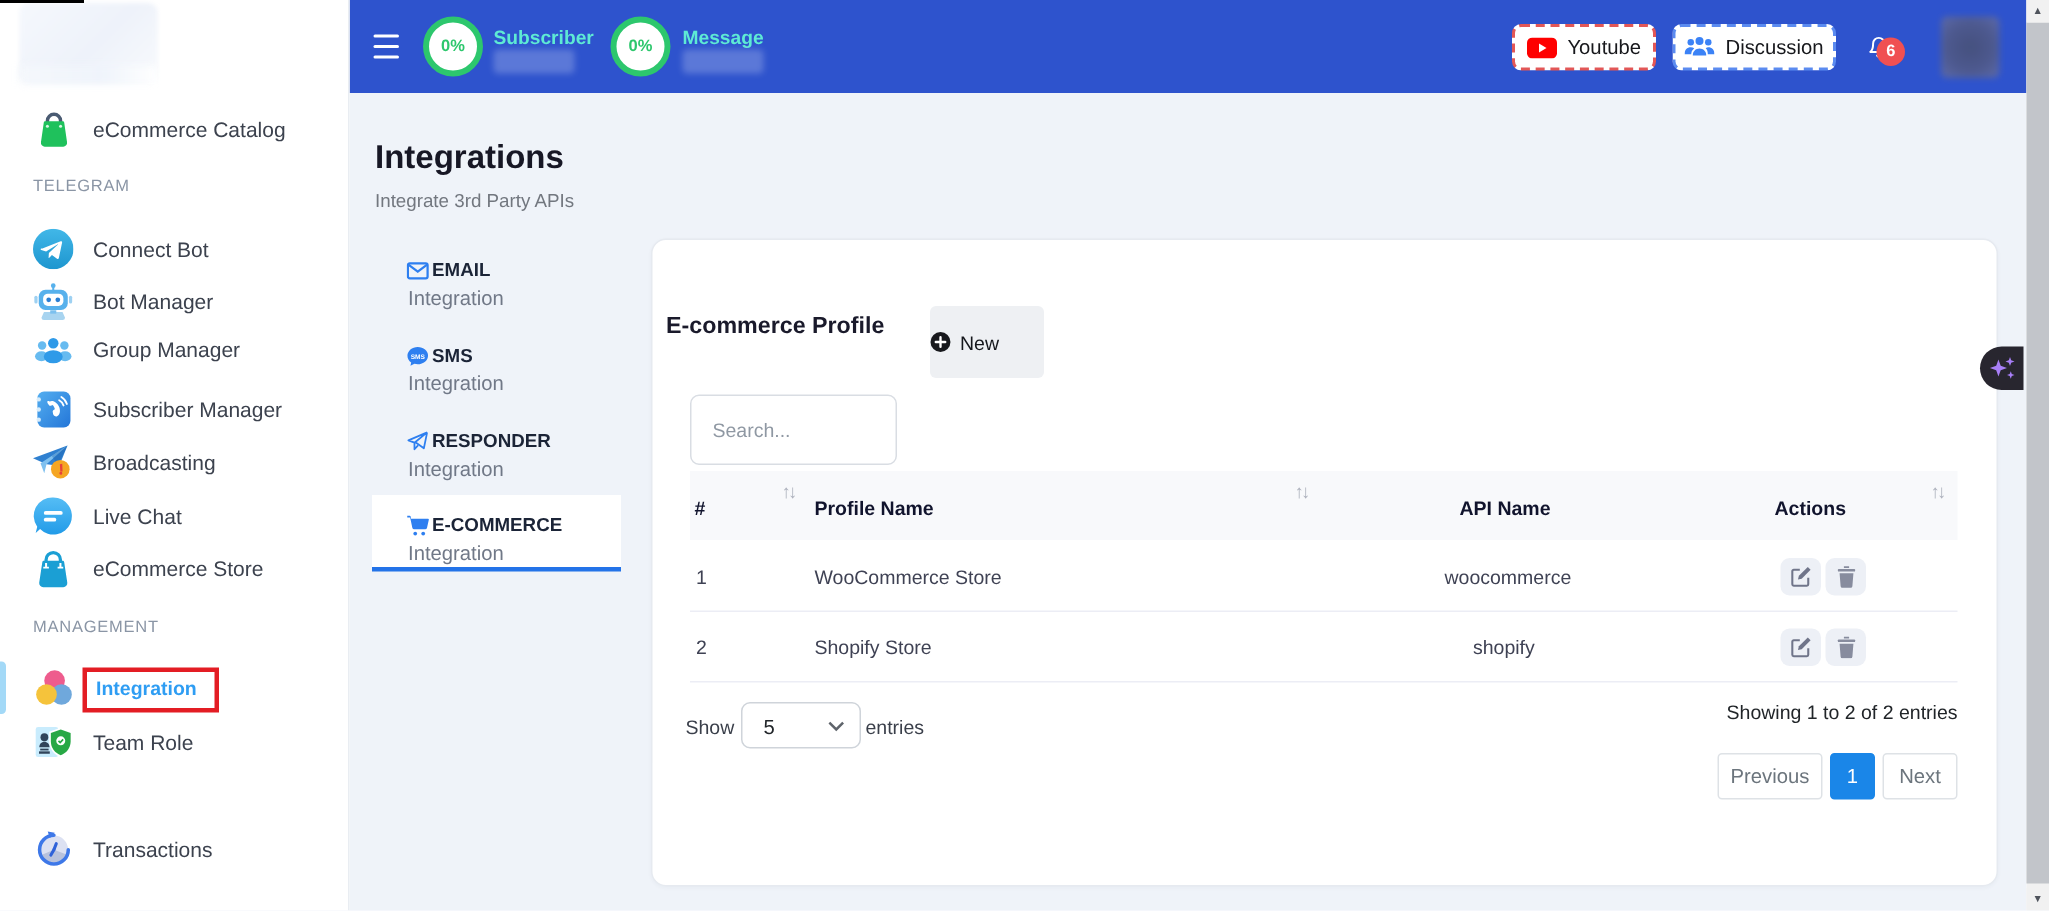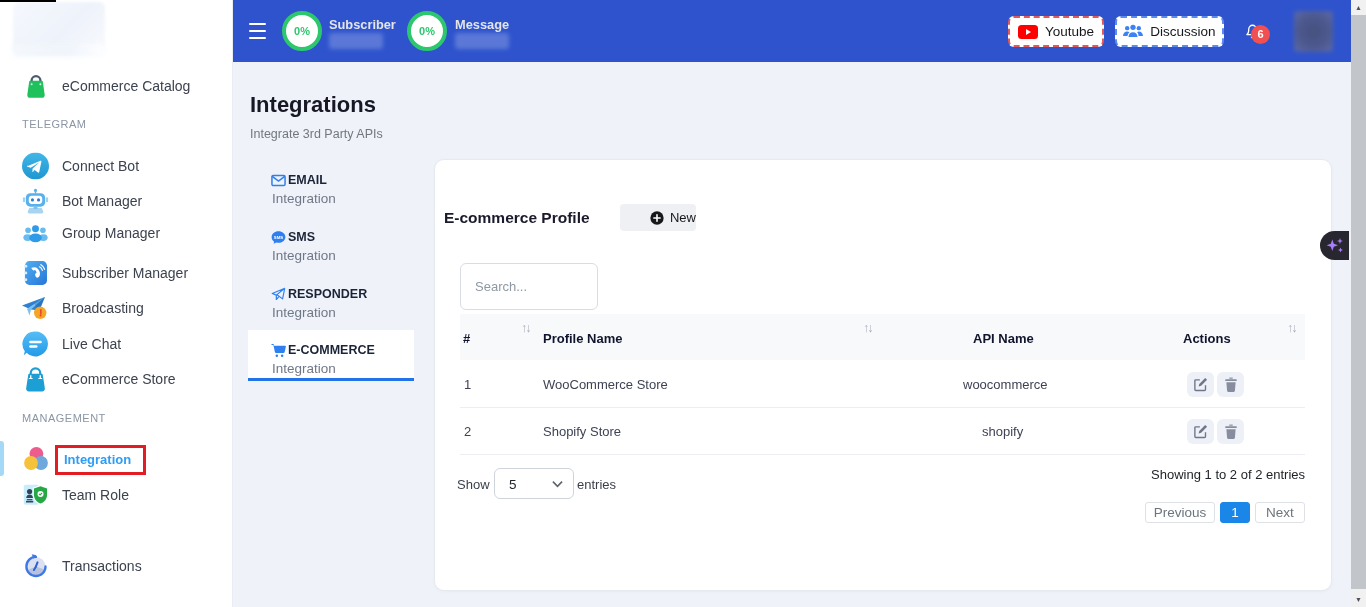--- a/index.html
+++ b/index.html
@@ -20,21 +20,21 @@
   .sitem .tx { position:absolute; left:62px; top:50%; transform:translateY(-50%); font-size:14px; color:#3c424e; white-space:nowrap; }
   .active-ind { position:absolute; left:0; top:441px; width:4px; height:35px; background:#a3d9f7; border-radius:0 3px 3px 0; }
   .redbox { position:absolute; left:55px; top:445px; width:91px; height:30px; border:3.5px solid #e31d24; z-index:6; }
   .integration-tx { color:#2e9df3 !important; font-weight:700; }
 
   
   #topbar { position:absolute; left:233px; top:0; width:1118px; height:62px; background:#2e53cd; z-index:4; }
   .burger div { position:absolute; left:16px; width:17px; height:2.2px; background:#fff; border-radius:1px; }
   .prog { position:absolute; top:11px; width:40px; height:40px; border-radius:50%; background:#fff; border:4px solid #2dc76d; }
   .prog span { position:absolute; left:0; right:0; top:50%; transform:translateY(-50%); text-align:center; font-size:11px; font-weight:700; color:#2dc76d; }
-  .ptitle { position:absolute; top:17px; font-size:12.8px; font-weight:700; color:#e5e5e5; }
+  .ptitle { position:absolute; top:17px; font-size:12.8px; font-weight:700; color:#5eead4; }
   .pblur { position:absolute; top:33px; height:16px; background:rgba(255,255,255,.22); border-radius:3px; filter:blur(2px); }
   .tbtn { position:absolute; top:16px; height:31px; background:#fff; border-radius:6px; display:flex; align-items:center; justify-content:center; gap:7px; font-size:13.5px; font-weight:400; color:#17181c; }
   .bell { position:absolute; left:1012px; top:21px; }
   .badge { position:absolute; left:1018px; top:25px; width:19px; height:19px; border-radius:50%; background:#f05052; color:#fff; font-size:11px; font-weight:700; text-align:center; line-height:19px; }
   .avatar { position:absolute; left:1061px; top:11px; width:39px; height:41px; border-radius:4px; opacity:.95;
             background:radial-gradient(circle at 50% 50%, #47517b 0%, #4f5a8c 55%, #5a66a0 85%, #5f6ca6 100%); filter:blur(2px); }
 
   
   #content { position:absolute; left:233px; top:62px; width:1118px; height:545px; background:#eff3f9; }
   h1.pagetitle { position:absolute; left:250px; top:92px; font-size:22px; font-weight:700; color:#171725; }
@@ -44,36 +44,36 @@
   .sm-group { position:absolute; left:248px; width:166px; }
   .sm-ic { position:absolute; left:23px; top:1px; width:15px; height:15px; }
   .sm-b { position:absolute; left:40px; top:1px; font-size:12.5px; font-weight:700; color:#1b2437; white-space:nowrap; }
   .sm-g { position:absolute; left:24px; top:19px; font-size:13.5px; color:#707887; }
   .sm-active-bg { position:absolute; left:248px; top:330px; width:166px; height:48px; background:#fff; }
   .sm-underline { position:absolute; left:248px; top:378px; width:166px; height:3px; background:#2373e8; }
 
   
   #card { position:absolute; left:434px; top:159px; width:898px; height:432px; background:#fff; border:1px solid #e6eaf0; border-radius:10px; box-shadow:0 1px 3px rgba(30,40,70,.04); }
   .cardtitle { position:absolute; left:444px; top:209px; font-size:15.5px; font-weight:700; color:#1a1a2b; }
-  .newbtn { position:absolute; left:620px; top:204px; width:76px; height:27px; background:#eef0f3; border-radius:4px; display:flex; align-items:center; justify-content:flex-end; gap:6px; font-size:13px; color:#15171c; }
+  .newbtn { position:absolute; left:620px; top:204px; width:76px; height:48px; background:#eef0f3; border-radius:4px; display:flex; align-items:center; justify-content:flex-start; gap:6px; font-size:13px; color:#15171c; }
   .search { position:absolute; left:460px; top:263px; width:138px; height:47px; background:#fff; border:1px solid #d9dde3; border-radius:6px; }
   .search span { position:absolute; left:14px; top:15px; font-size:13px; color:#8f98a3; }
 
   
   .thead { position:absolute; left:460px; top:314px; width:845px; height:46px; background:#f8f9fb; }
   .th { position:absolute; font-size:13px; font-weight:700; color:#11142d; top:331px; }
   .sort { position:absolute; top:321px; font-size:12.5px; color:#aeb2bd; letter-spacing:-2px; }
   .td { position:absolute; font-size:13px; color:#3f4254; }
   .rowline { position:absolute; left:460px; width:845px; height:1px; background:#ecedf5; }
   .abtn { position:absolute; width:27px; height:25px; background:#edf0f6; border-radius:6px; display:flex; align-items:center; justify-content:center; }
 
   
   .showtx { position:absolute; font-size:13px; color:#3a3f4a; }
   .select { position:absolute; left:494px; top:468px; width:80px; height:31px; background:#fff; border:1px solid #cfd4da; border-radius:6px; }
-  .pgbtn { position:absolute; top:502px; height:21px; background:#fff; border:1px solid #dee2e6; border-radius:3px; font-size:13.5px; color:#6c757d; display:flex; align-items:center; justify-content:center; }
+  .pgbtn { position:absolute; top:502px; height:31px; background:#fff; border:1px solid #dee2e6; border-radius:3px; font-size:13.5px; color:#6c757d; display:flex; align-items:center; justify-content:center; }
 
   
   .fab { position:absolute; left:1320px; top:231px; width:29px; height:29px; background:#28262f; border-radius:15px 0 0 15px; z-index:8; }
   #scrollbar { position:absolute; left:1351px; top:0; width:15px; height:607px; background:#f1f1f1; z-index:20; }
   #scrollbar .thumb { position:absolute; left:0; top:15px; width:15px; height:574px; background:#c2c5ca; }
   #scrollbar .ar { position:absolute; left:0; width:15px; height:15px; background:#f1f1f1; text-align:center; font-size:7px; color:#4f545c; line-height:15px; }
 </style>
 </head>
 <body>
 <div id="root">

